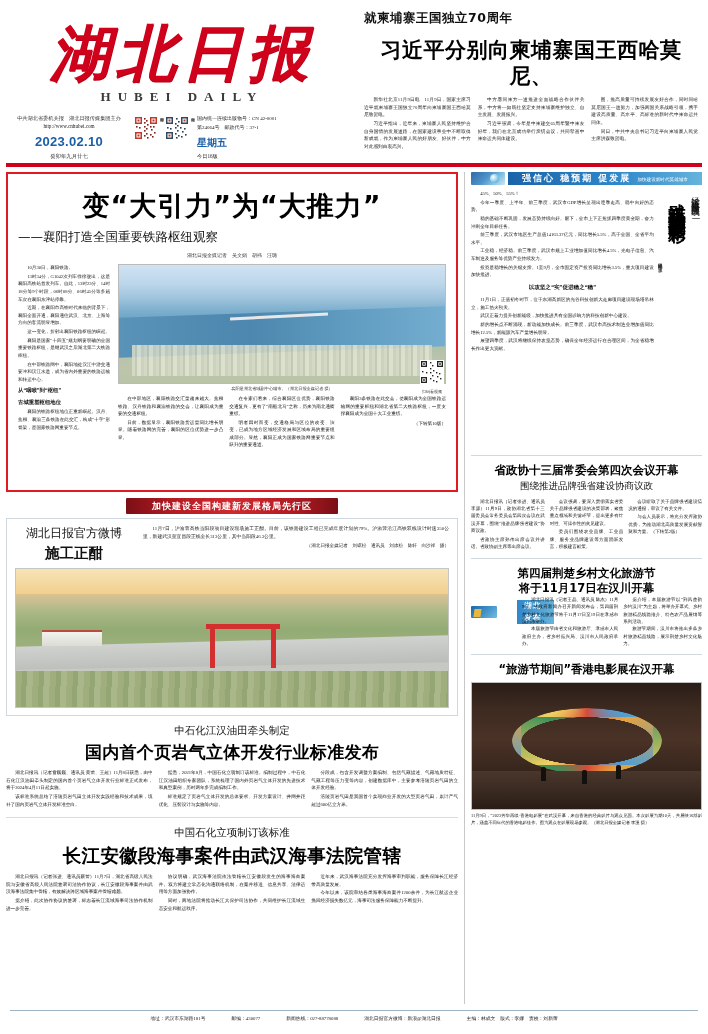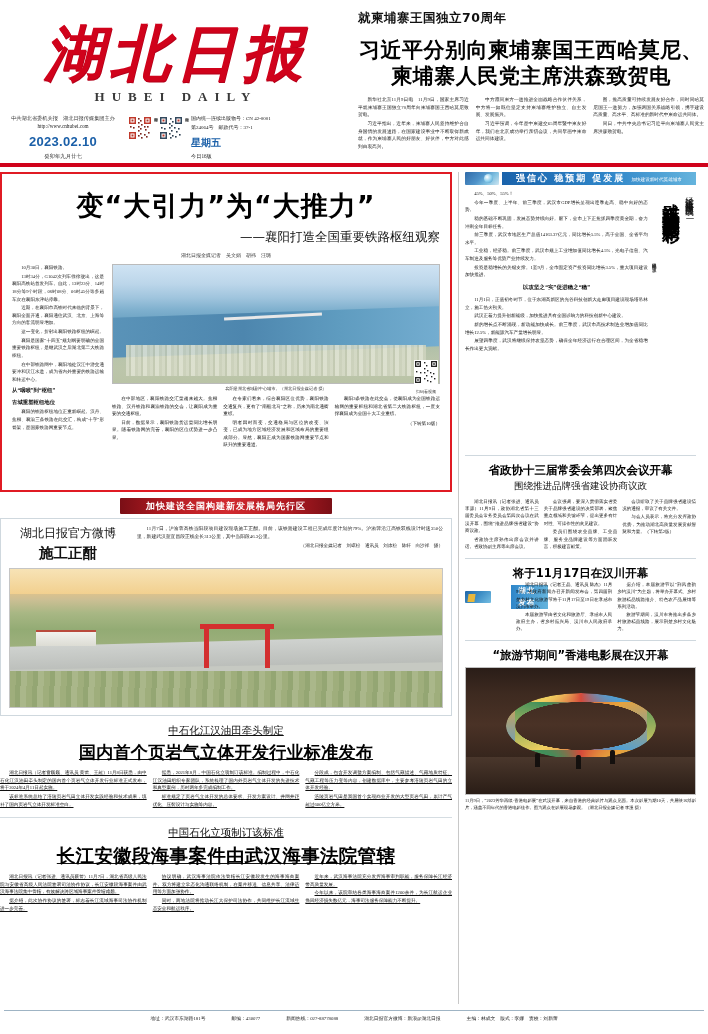--- a/index.html
+++ b/index.html
@@ -2,21 +2,21 @@
 <html><head>
 <meta charset="utf-8">
 <style>
   * { box-sizing: border-box; margin:0; padding:0; }
   html,body { background:#fff; }
   body {
     width:708px; height:1034px;
     font-family:"Liberation Serif", serif;
     color:#111; position:relative; overflow:hidden;
   }
-  .page { width:708px; height:807px; position:relative; padding:0 0; }
+  .page { width:708px; height:807px; position:relative; padding:0 6px; }
 
   
   .masthead { display:flex; height:160px; padding-top:4px; }
   .mh-left { width:352px; position:relative; }
   .logo-cn {
     font-family:"DejaVu Serif", serif;
     font-size:60px; font-weight:bold; color:#d0021b;
     letter-spacing:6px; text-align:center;
     line-height:1.05; padding-top:18px;
     font-style:italic;
@@ -77,21 +77,21 @@
   .featured {
     border:2.5px solid #e01b24; padding:8px 10px 6px 10px;
     position:relative; height:320px; overflow:hidden;
   }
   .feat-title {
     text-align:center; font-family:"DejaVu Sans", sans-serif;
     font-weight:bold; font-size:27px; letter-spacing:1px; color:#000;
     margin-top:6px;
   }
   .feat-sub {
-    text-align:right; font-size:12.5px; margin-top:5px; color:#111;
+    text-align:left; font-size:12.5px; margin-top:5px; color:#111;
     font-family:"DejaVu Sans", sans-serif; font-weight:500;
   }
   .feat-byline { text-align:center; font-size:5px; margin-top:6px; color:#333; }
   .feat-content { display:flex; gap:8px; margin-top:6px; }
   .feat-text { width:92px; font-size:4.6px; line-height:1.66; text-align:justify; color:#1a1a1a; }
   .feat-text p { text-indent:2em; margin-bottom:1px; }
   .feat-text .sec-h { text-indent:0; font-weight:bold; font-size:5.4px; margin:3px 0 1px; }
   .feat-right { flex:1; }
   .feat-photo {
     width:100%; height:120px; border:0.5px solid #bbb;
@@ -154,21 +154,21 @@
   .pf-photo .gantry { position:absolute; left:44%; top:40%; width:74px; height:44px; }
   .pf-photo .gantry .beam { position:absolute; left:0; top:0; width:74px; height:5px; background:#d32f2f; }
   .pf-photo .gantry .leg { position:absolute; top:0; width:5px; height:44px; background:#d32f2f; }
   .pf-photo .gantry .leg.l { left:4px; } .pf-photo .gantry .leg.r { right:4px; }
   .pf-photo .leftbldg { position:absolute; left:6%; top:44%; width:60px; height:16px;
     background:linear-gradient(180deg,#f2f2ee,#dcdcd4); border-top:2px solid #b94a3c; }
   .pf-photo .field { position:absolute; left:0; right:0; bottom:0; height:26%;
     background:repeating-linear-gradient(92deg,#9fae7c 0 6px,#94a673 6px 11px,#aab78a 11px 17px); }
 
   
-  .sub-art { margin-top:8px;text-decoration:underline; }
+  .sub-art { margin-top:8px; }
   .sub-kicker { text-align:center; font-size:10.5px; color:#111; font-family:"DejaVu Sans", sans-serif; }
   .sub-head {
     text-align:center; font-size:17px; font-weight:bold; margin-top:3px;
     font-family:"DejaVu Sans", sans-serif; color:#000; letter-spacing:0.3px;
   }
   .sub-head.big { font-size:18.5px; }
   .sub-cols { display:flex; gap:6px; margin-top:5px; font-size:4.6px; line-height:1.66; text-align:justify; }
   .sub-cols > div { flex:1; }
   .sub-cols p { text-indent:2em; margin-bottom:1px; }
   .hr-thin { border-top:1px solid #d5dde2; margin:8px 0 0; }
@@ -371,21 +371,20 @@
           <div class="mh-week">星期五</div>
           <div class="mh-pages">今日16版</div>
         </div>
       </div>
     </div>
 
     <div class="mh-right">
       <div class="kicker-top">就柬埔寨王国独立70周年</div>
       <div class="head-top">
         <div>习近平分别向柬埔寨国王西哈莫尼、</div>
-        <div>柬埔寨人民党主席洪森致贺电</div>
       </div>
       <div class="xinhua-cols">
         <div>
           <p>新华社北京11月9日电　11月9日，国家主席习近平就柬埔寨王国独立70周年向柬埔寨国王西哈莫尼致贺电。</p>
           <p>习近平指出，近年来，柬埔寨人民坚持维护合自身国情的发展道路，在国家建设事业中不断取得新成就，作为柬埔寨人民的好朋友、好伙伴，中方对此感到由衷高兴。</p>
         </div>
         <div>
           <p>中方愿同柬方一道推进全面战略合作伙伴关系，中方将一如既往坚定支持柬埔寨维护独立、自主发展、发展振兴。</p>
           <p>习近平强调，今年是中柬建交65周年暨中柬友好年，我们在北京成功举行亲切会议，共同擘画中柬命运共同体建设。</p>
         </div>
@@ -600,20 +599,21 @@
             <p>会议听取了关于品牌强省建设情况的通报，审议了有关文件。</p>
             <p>与会人员表示，将充分发挥政协优势，为推动湖北高质量发展贡献智慧和力量。（下转第2版）</p>
           </div>
         </div>
       </div>
 
       <div class="side-divider"></div>
 
       <div class="side-art">
         <div class="side-head">
+          <div>第四届荆楚乡村文化旅游节</div>
           <div>将于11月17日在汉川开幕</div>
         </div>
         <div style="display:flex;gap:5px;align-items:flex-start;">
           <div style="width:46px;flex:none;">
             <div class="hb-badge">
               <div class="bimg"></div>
               <div class="btxt">湖北发布</div>
             </div>
           </div>
           <div style="flex:1;display:flex;gap:5px;font-size:4.5px;line-height:1.64;text-align:justify;">

